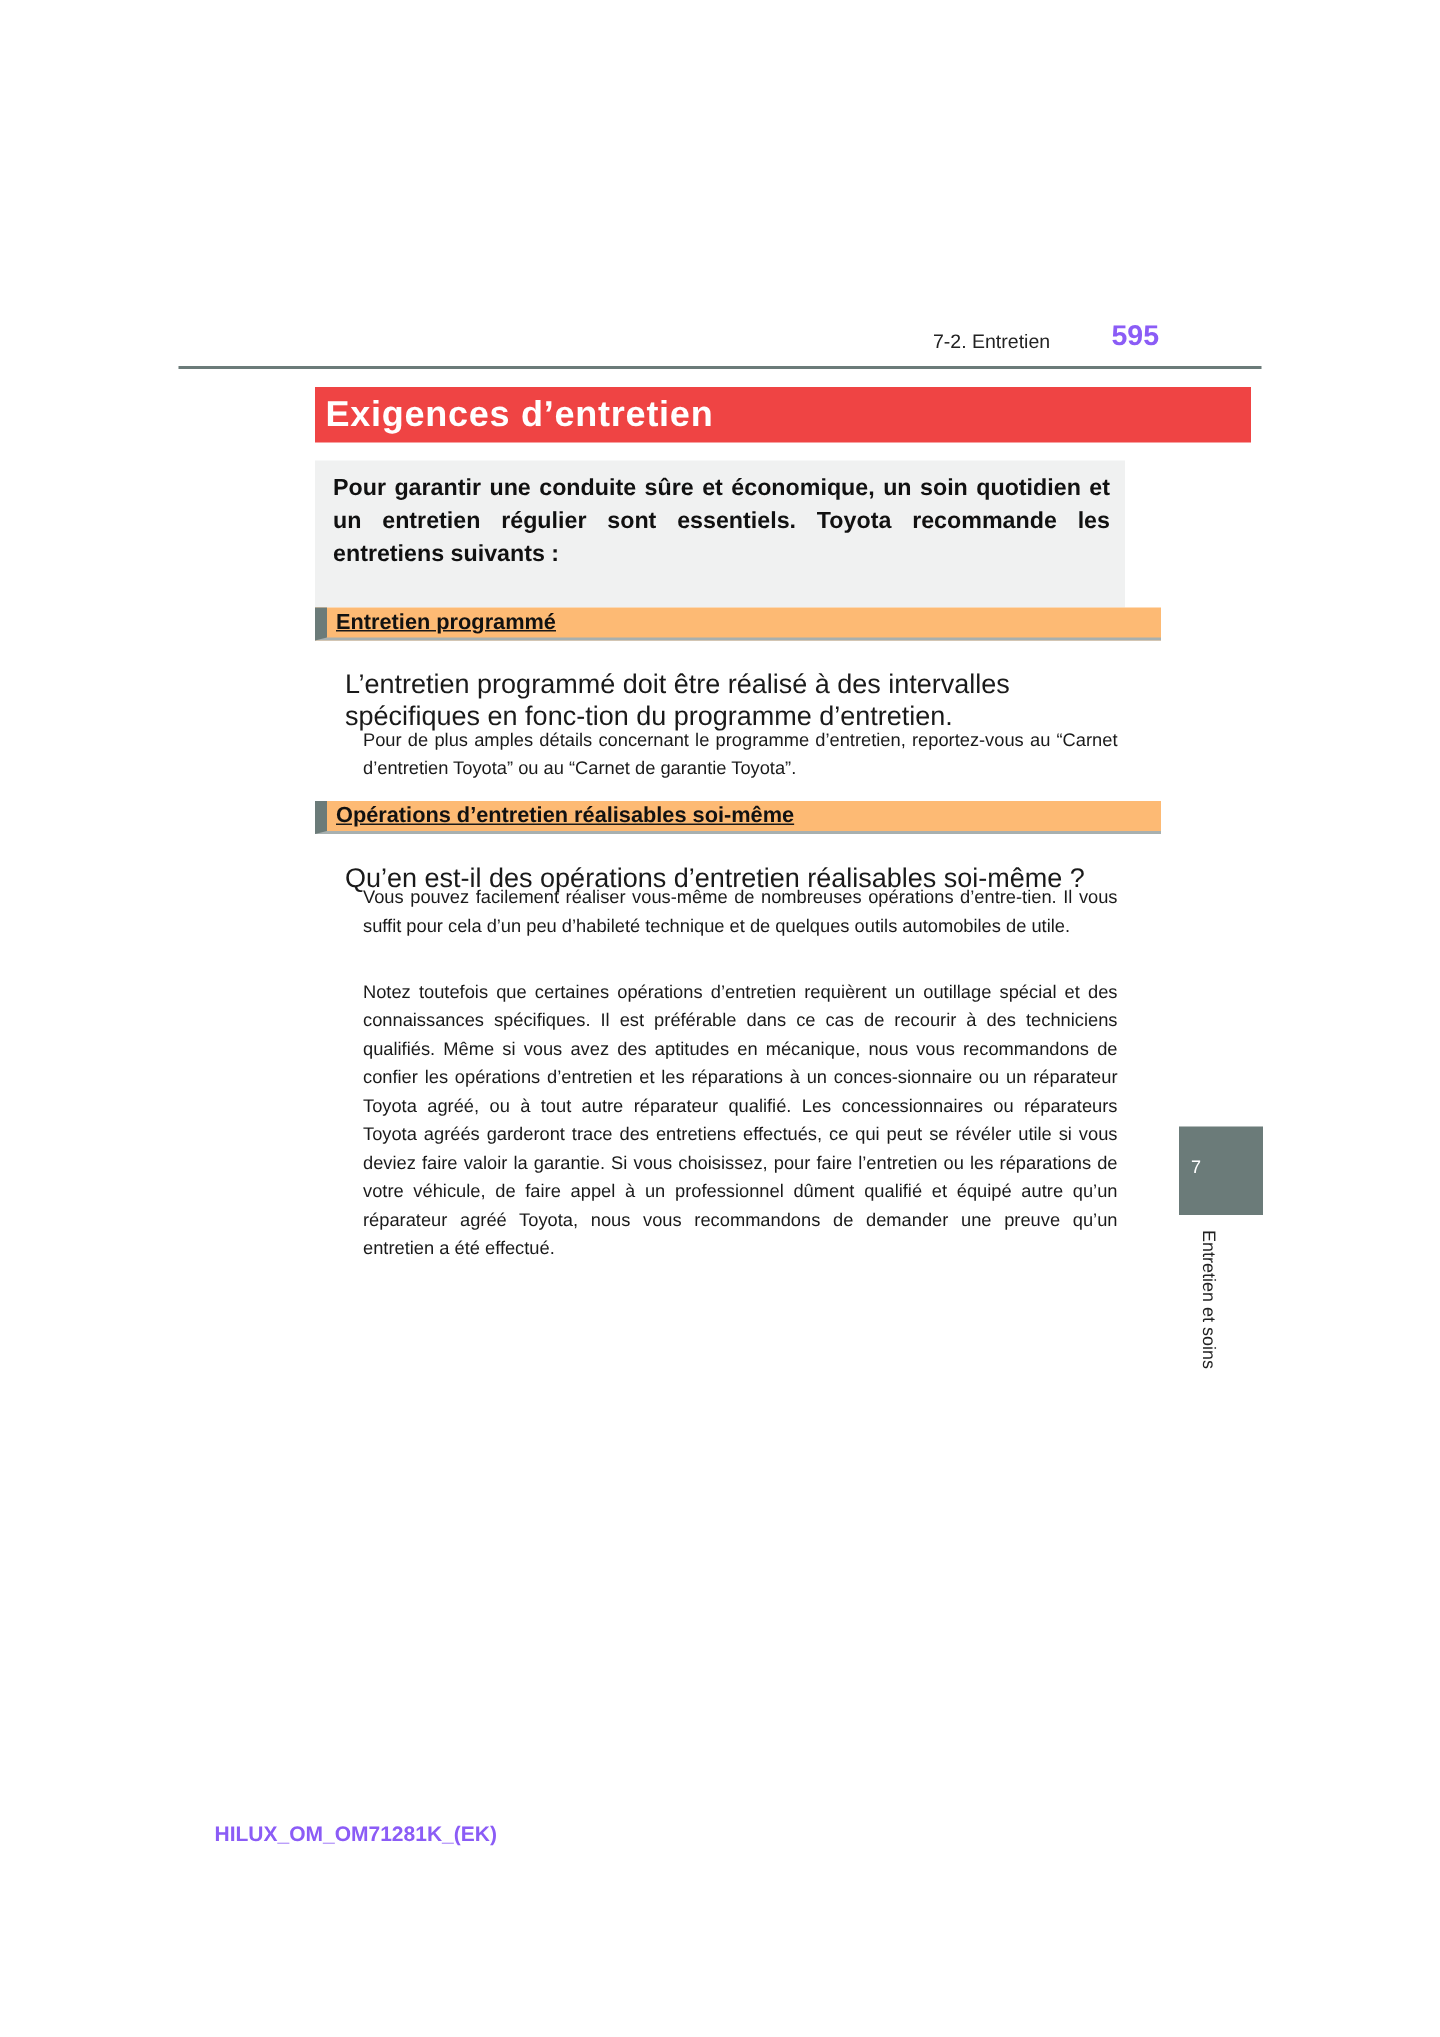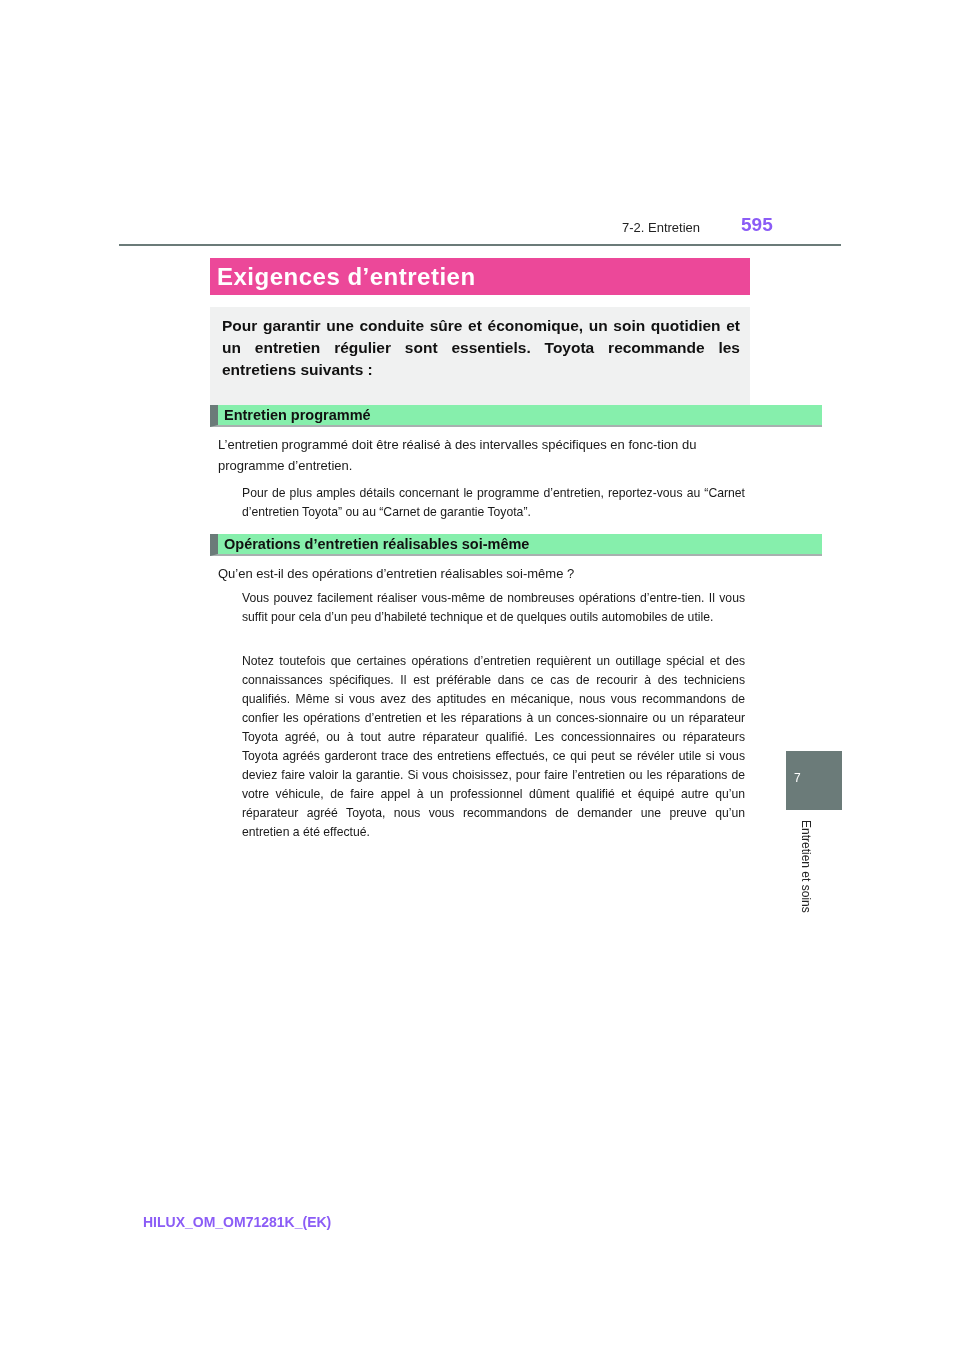--- a/index.html
+++ b/index.html
@@ -3,36 +3,36 @@
 <meta charset="utf-8">
 <style>
   html, body { margin: 0; padding: 0; background: #ffffff; }
   body { width: 960px; height: 1358px; position: relative; overflow: hidden;
          font-family: "Liberation Sans", sans-serif; color: #1a1a1a; }
 
   .header-section { position: absolute; left: 622px; top: 220px; font-size: 13px; color: #222; }
   .page-number { position: absolute; left: 741px; top: 214px; font-size: 19px; font-weight: bold; color: #8b5cf6; text-align: center; }
   .header-rule { position: absolute; left: 119px; top: 244px; width: 722px; height: 2px; background: #6b7b79; }
 
-  .title-bar { position: absolute; left: 210px; top: 258px; width: 540px; height: 37px;
-               background: #ec4899; color: #fff; }
+  .title-bar { position: absolute; left: 210px; top: 258px; width: 624px; height: 37px;
+               background: #ef4444; color: #fff; }
   .title-bar h1 { margin: 0; font-size: 24px; font-weight: bold; line-height: 37px; padding-left: 7px;
                   letter-spacing: 0.5px; }
 
   .intro-box { position: absolute; left: 210px; top: 307px; width: 540px; height: 98px;
                background: #f0f1f1; box-sizing: border-box; padding: 8px 10px 0 12px; }
   .intro-box p { margin: 0; font-size: 15.5px; font-weight: bold; line-height: 22px; text-align: justify;
                  color: #111; }
 
-  .sub-head { position: absolute; left: 210px; width: 612px; height: 22px; background: #86efac;
-              box-sizing: border-box; border-left: 8px solid #6b7b79; border-bottom: 2px solid #a8b0af; }
+  .sub-head { position: absolute; left: 210px; width: 564px; height: 22px; background: #fdba74;
+              box-sizing: border-box; border-left: 8px solid #6b7b79; border-bottom: 2px solid #a8b0af; text-decoration: underline; }
   .sub-head span { display: block; padding-left: 6px; font-size: 14.5px; font-weight: bold; line-height: 21px; color: #111; }
 
-  .lead { position: absolute; left: 218px; width: 530px; font-size: 13px; line-height: 21px; color: #1a1a1a;
-          margin: 0; text-align: left; }
+  .lead { position: absolute; left: 218px; width: 530px; font-size: 18px; line-height: 21px; color: #1a1a1a;
+          margin: 12px; text-align: left; }
   .body-text { position: absolute; left: 242px; width: 503px; font-size: 12.2px; line-height: 19px; color: #1a1a1a;
                margin: 0; text-align: justify; }
 
   .chapter-tab { position: absolute; left: 786px; top: 751px; width: 56px; height: 59px; background: #6b7b79; }
   .chapter-tab span { position: absolute; left: 8px; top: 20px; color: #fff; font-size: 12px; }
   .chapter-label { position: absolute; left: 799px; top: 820px; writing-mode: vertical-rl; font-size: 12px; color: #222; }
 
   .footer-code { position: absolute; left: 143px; top: 1214px; font-size: 14px; color: #8b5cf6; font-weight: bold; }
 </style>
 </head>

